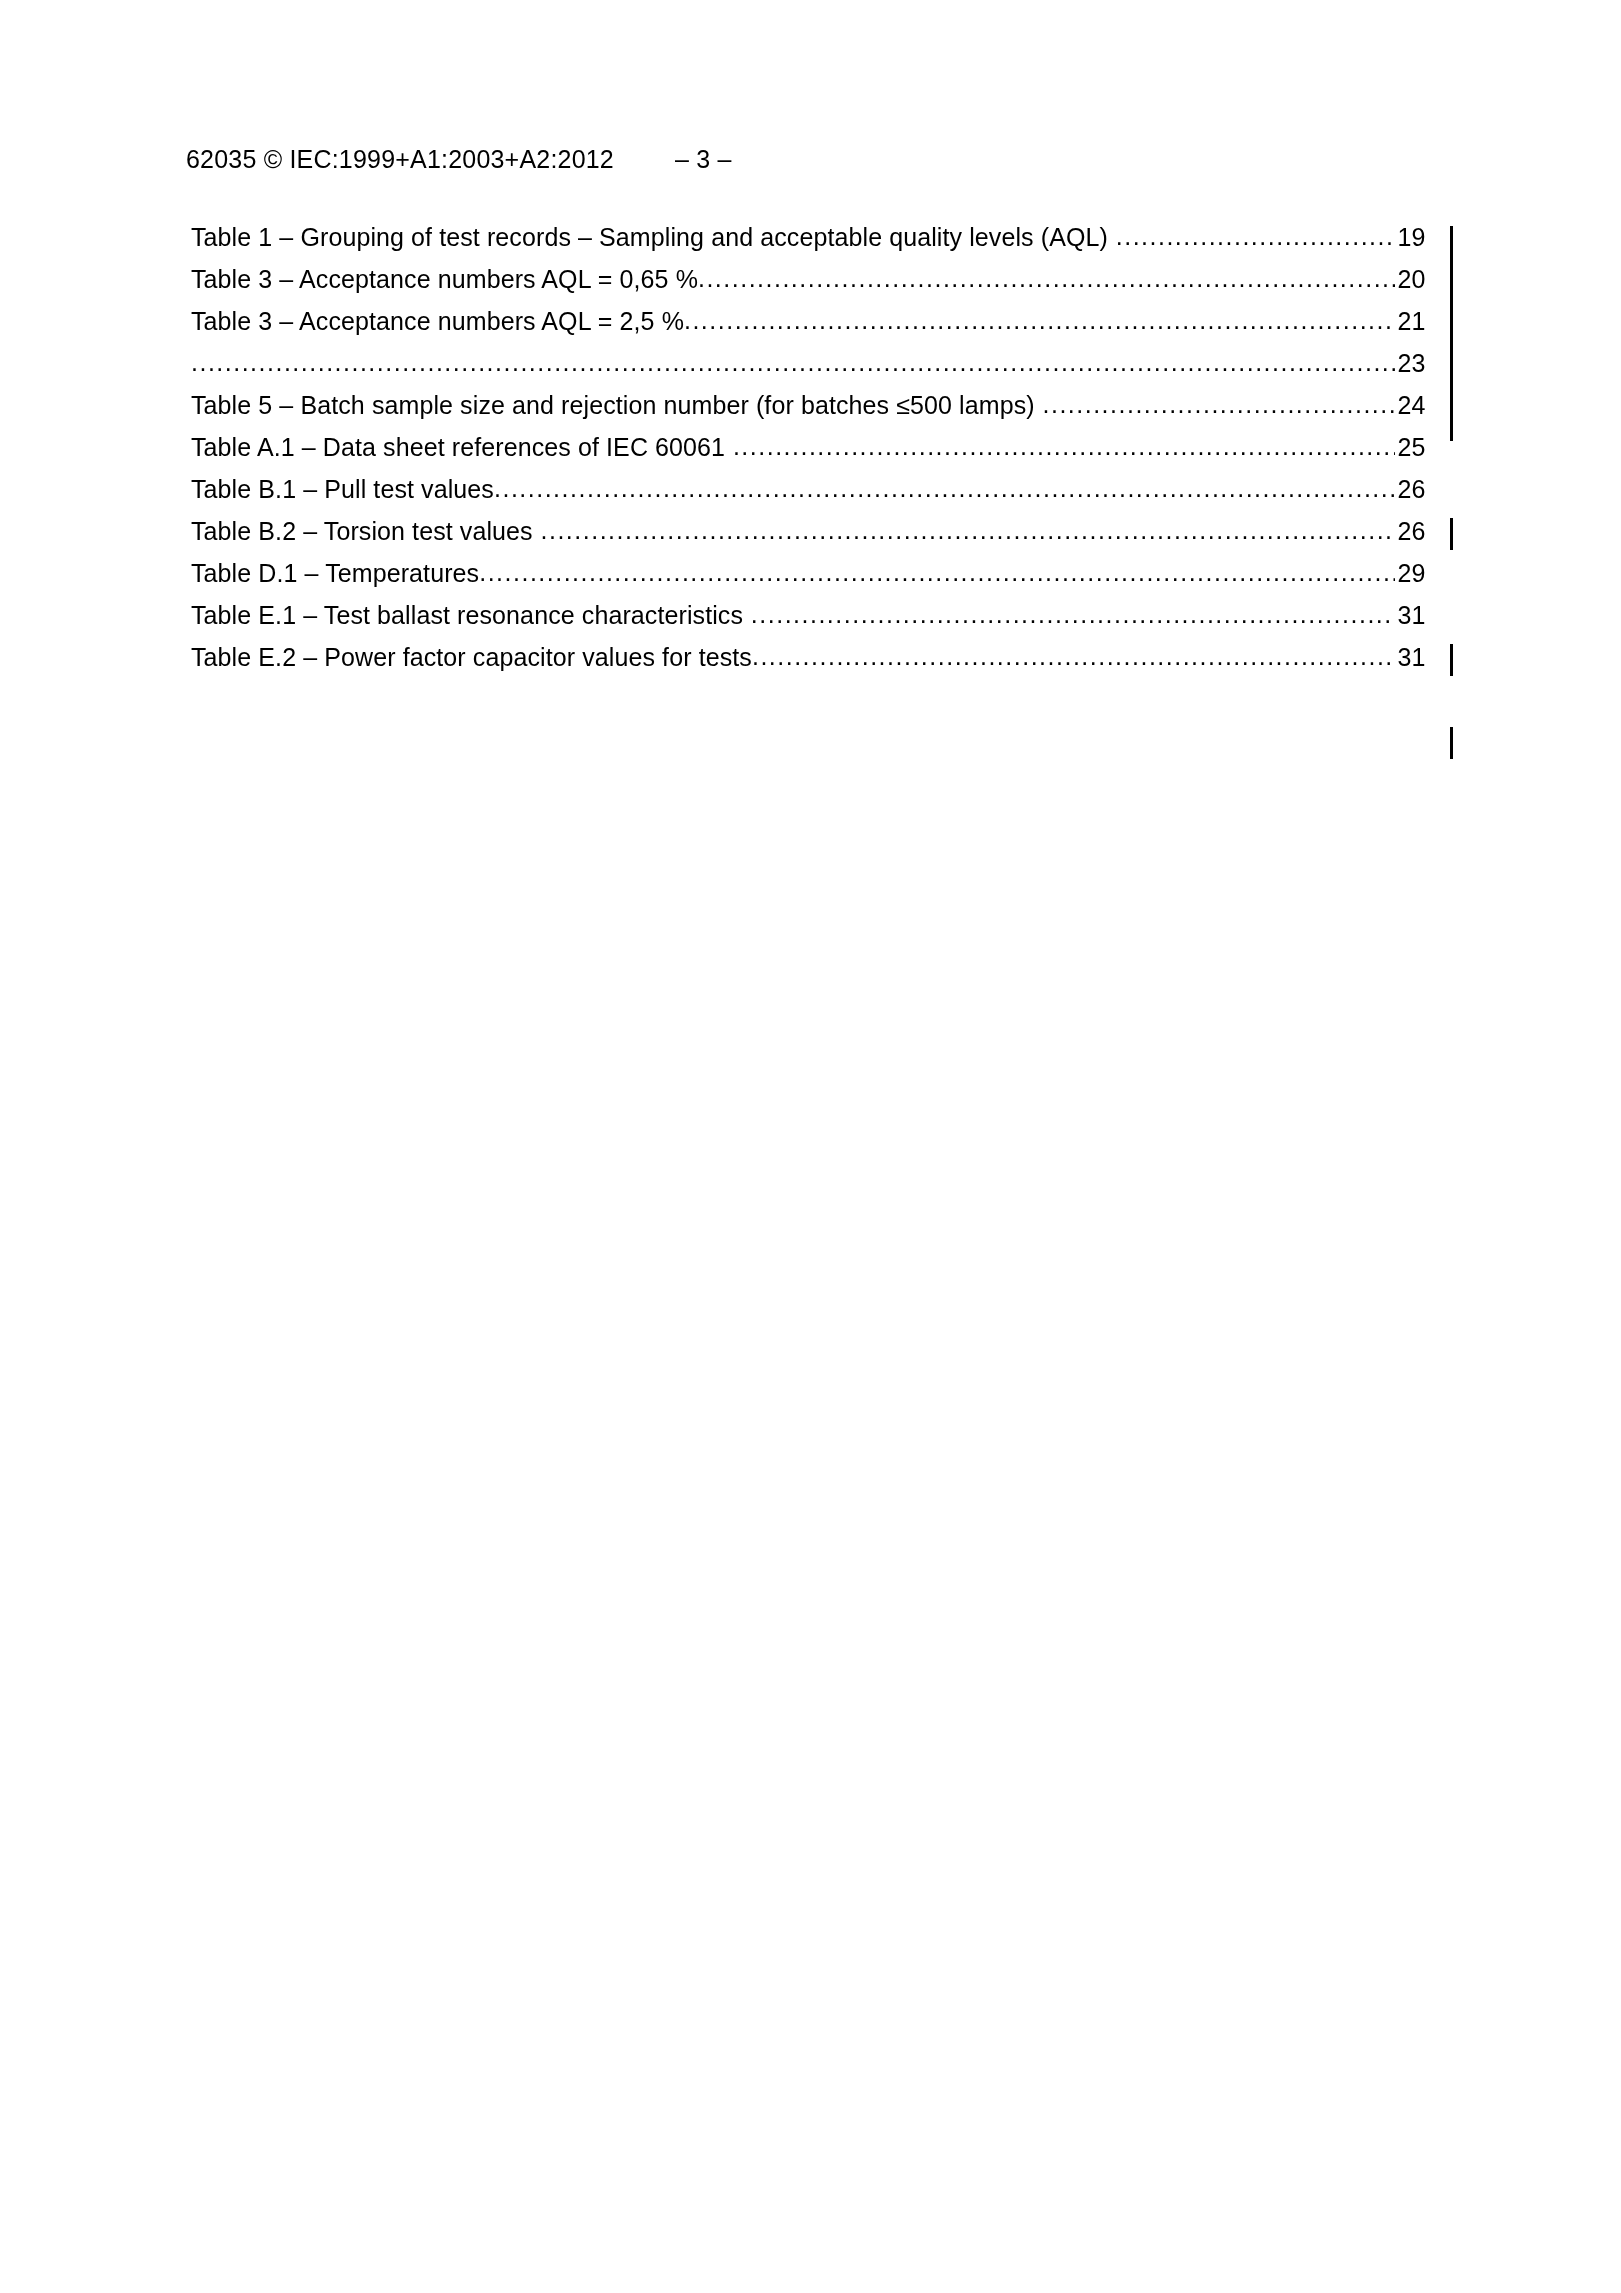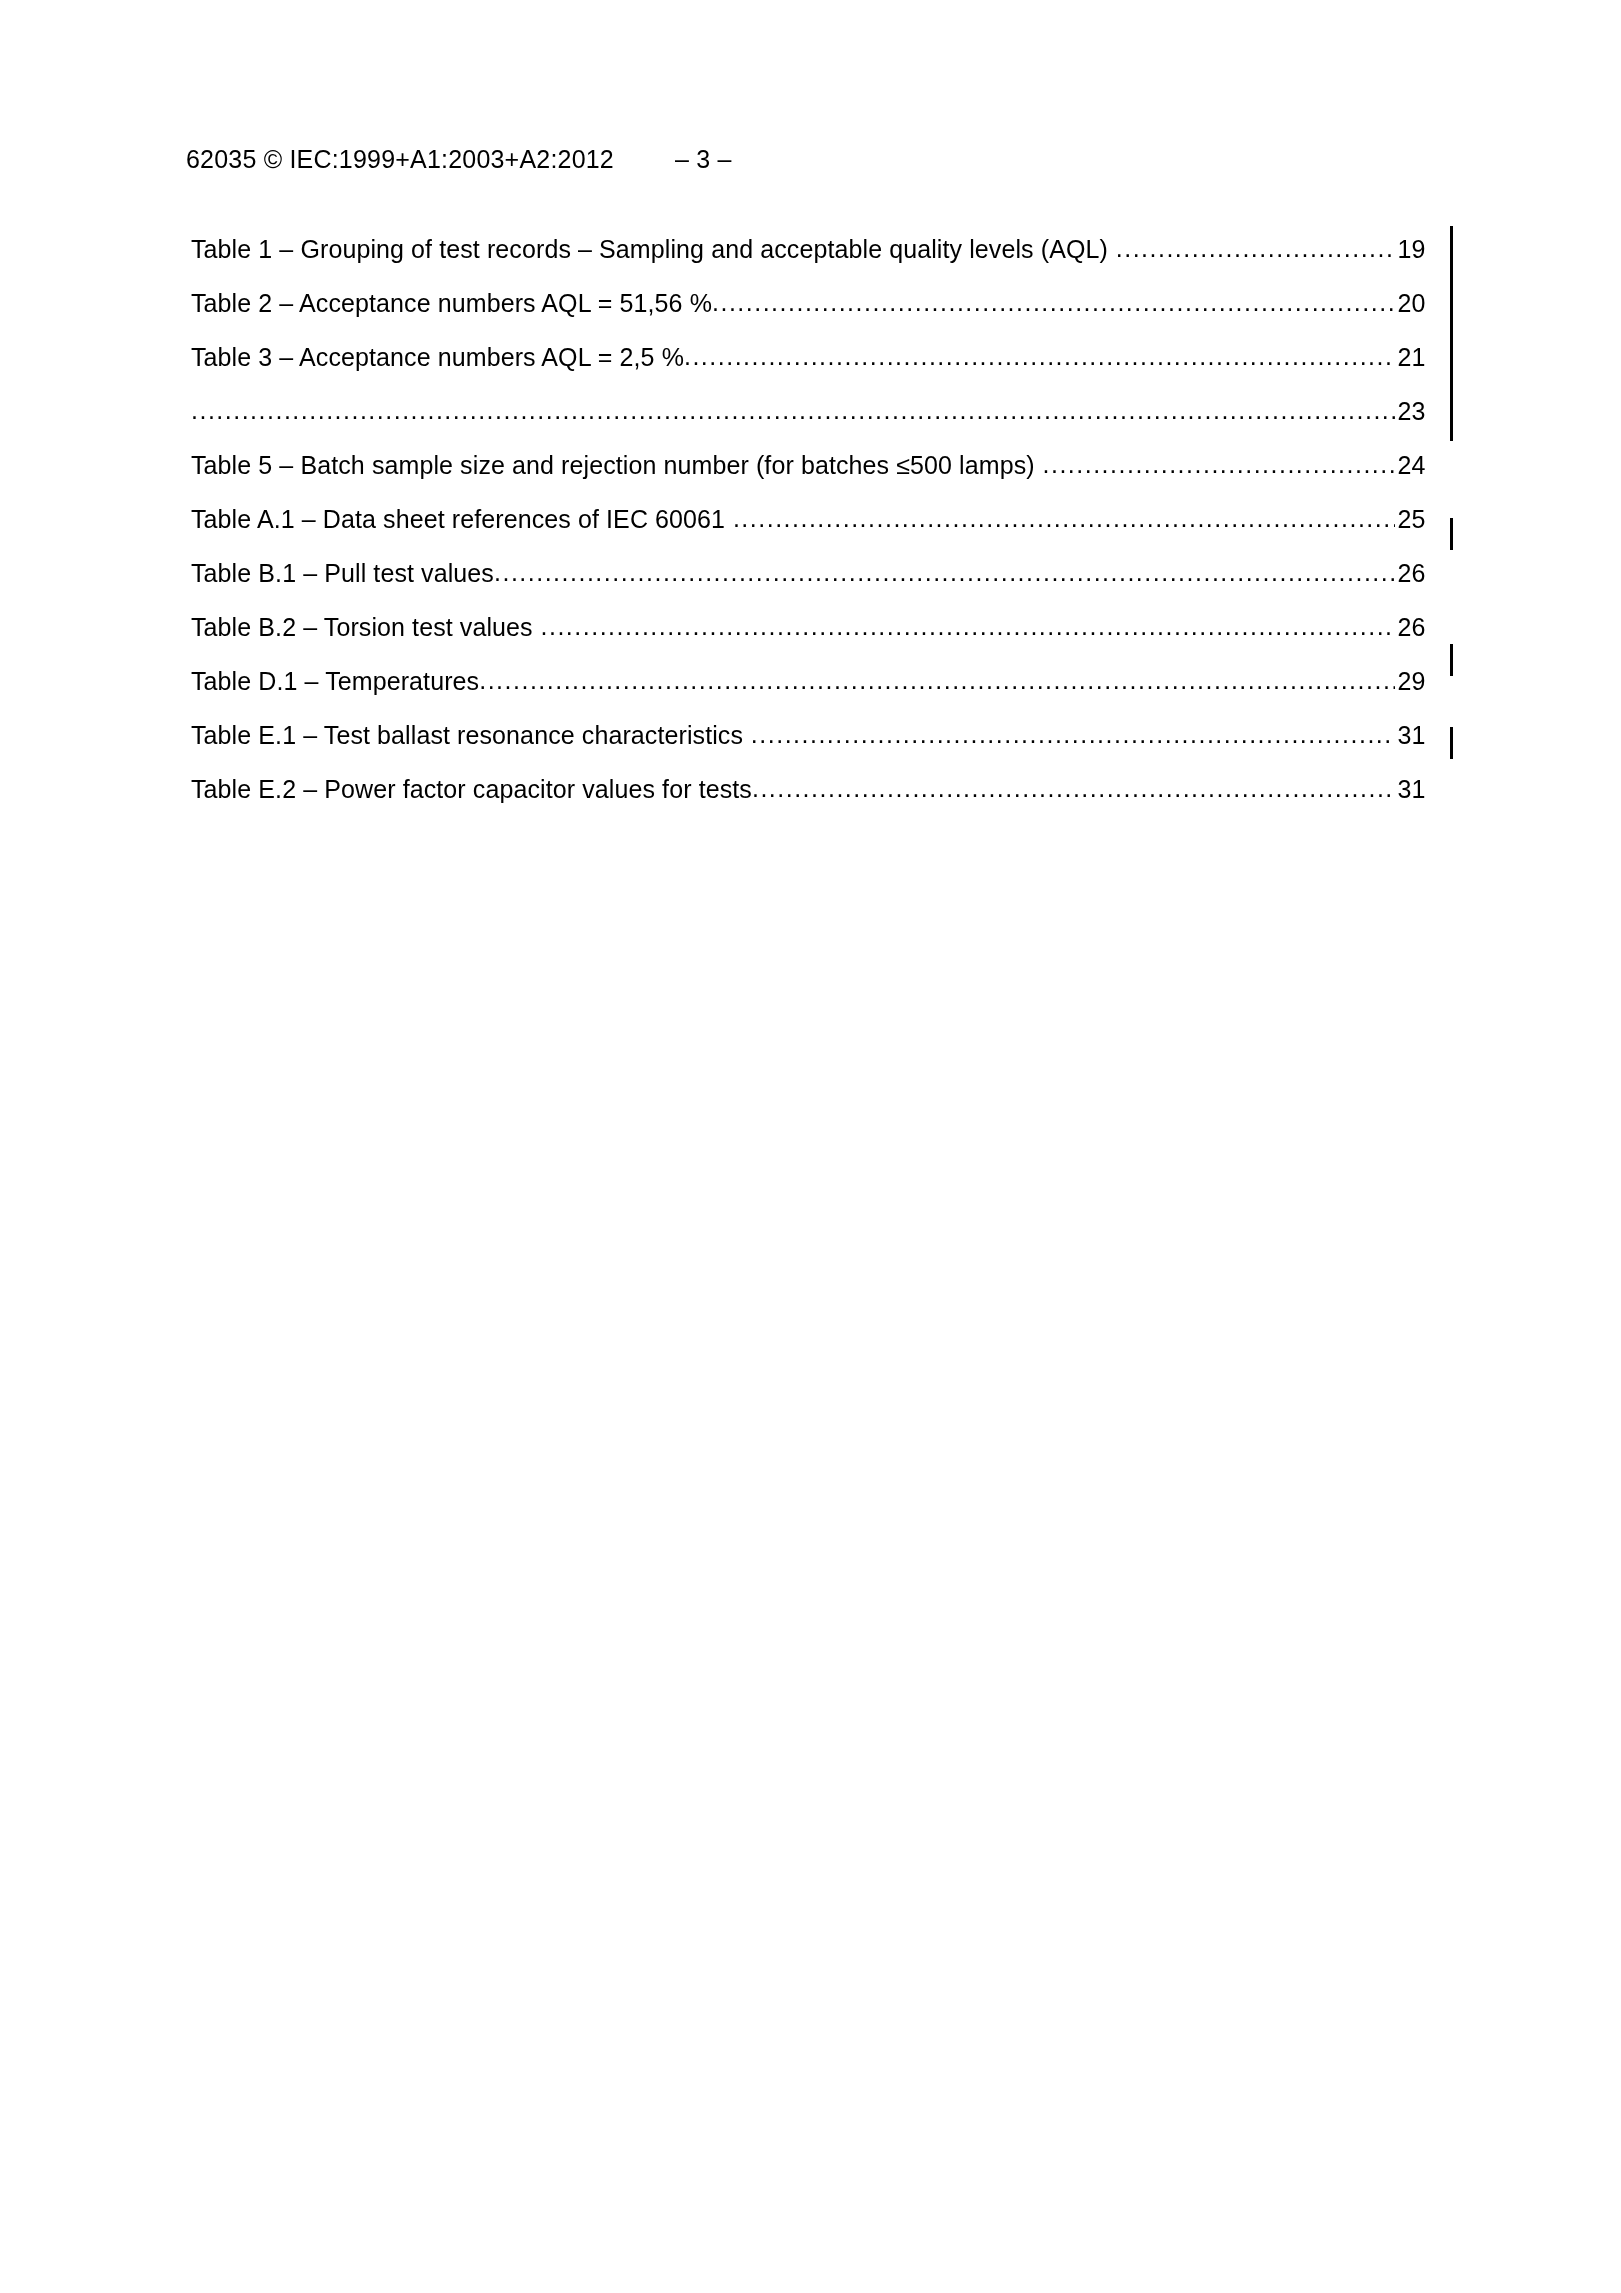--- a/index.html
+++ b/index.html
@@ -47,21 +47,20 @@
     width: 1237px;
   }
   .toc-entry {
     position: relative;
     display: flex;
     align-items: baseline;
     height: 42px;
     font-size: 25px;
     letter-spacing: 0.1px;
     white-space: nowrap;
-    margin-top: 12px;
   }
   .toc-title {
     flex: 0 0 auto;
   }
   .toc-leader {
     flex: 1 1 auto;
     overflow: hidden;
     white-space: nowrap;
     margin: 0 0 0 0;
     position: relative;
@@ -100,21 +99,21 @@
     <span class="header-page-number">– 3 –</span>
   </div>
 
   <div class="toc-list">
       <div class="toc-entry loose">
         <span class="toc-title">Table 1 – Grouping of test records – Sampling and acceptable quality levels (AQL)</span>
         <span class="toc-leader"></span>
         <span class="toc-page">19</span>
       </div>
       <div class="toc-entry tight">
-        <span class="toc-title">Table 2 – Acceptance numbers AQL = 51,56 %</span>
+        <span class="toc-title">Table 3 – Acceptance numbers AQL = 0,65 %</span>
         <span class="toc-leader"></span>
         <span class="toc-page">20</span>
       </div>
       <div class="toc-entry tight">
         <span class="toc-title">Table 3 – Acceptance numbers AQL = 2,5 %</span>
         <span class="toc-leader"></span>
         <span class="toc-page">21</span>
       </div>
       <div class="toc-entry loose">
         <span class="toc-leader"></span>

